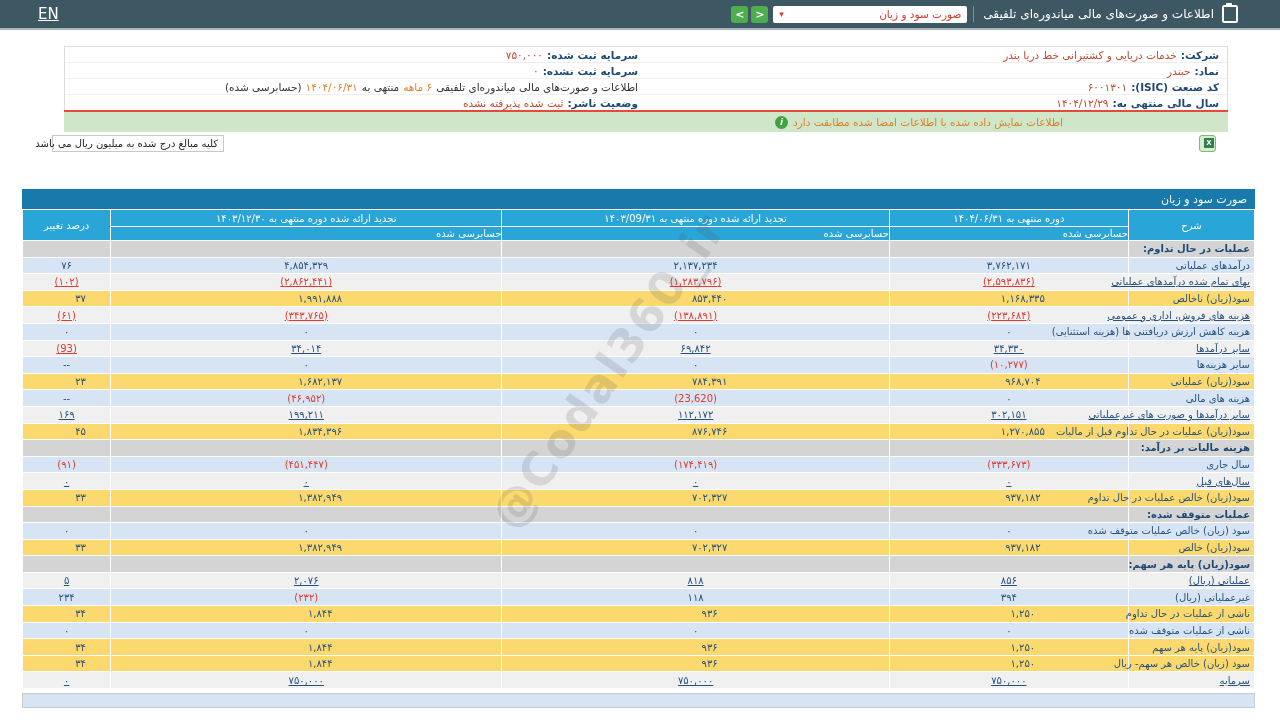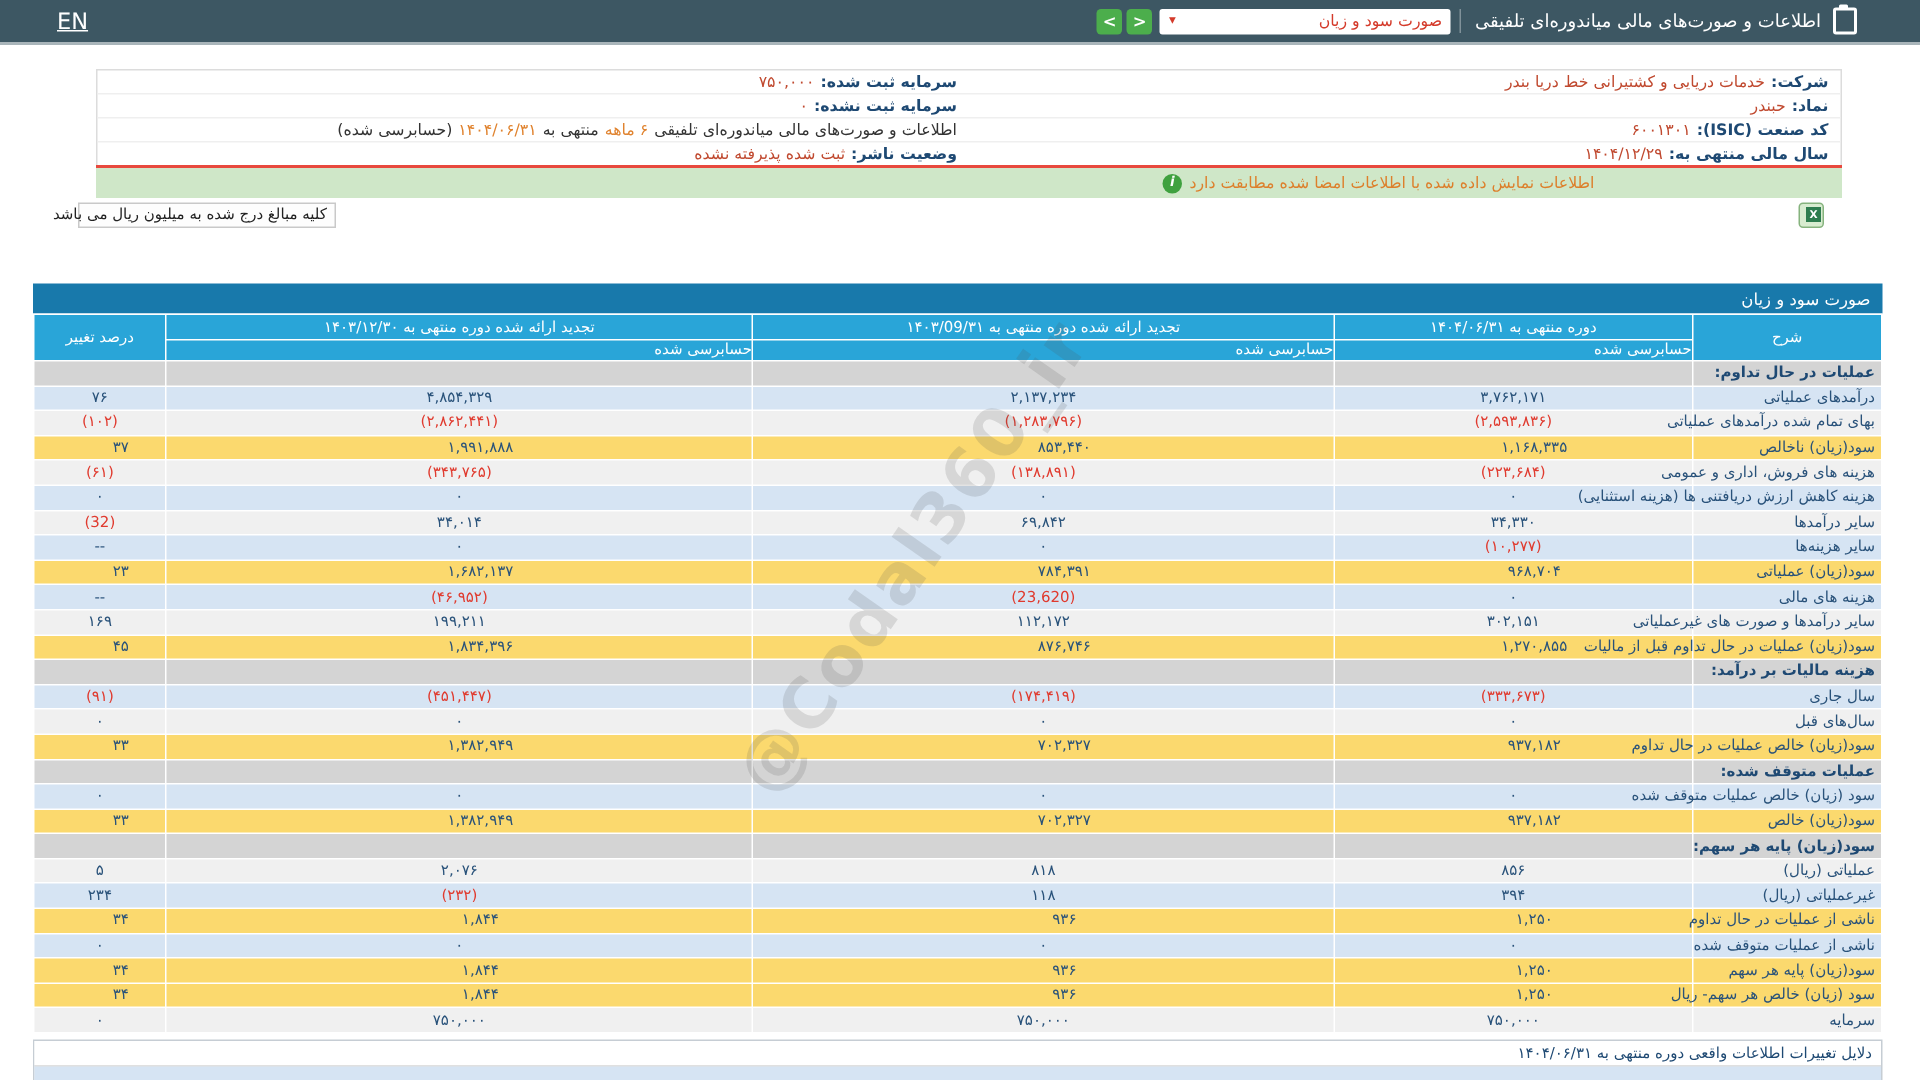--- a/index.html
+++ b/index.html
@@ -75,21 +75,21 @@
   table{width:100%;border-collapse:separate;border-spacing:1px;table-layout:fixed;background:#fff;}
   thead th{background:var(--table-header);color:#fff;font-weight:normal;font-size:10px;padding:0;}
   thead tr.h1 th{height:16px;}
   thead tr.h2 th{height:13px;text-align:right;}
   tbody td{height:15.6px;font-size:10px;padding:0;overflow:visible;}
   td.label{text-align:right;padding-right:4px;white-space:nowrap;color:var(--navy);margin-top:16px;}
   td.val{text-align:center;color:var(--navy);white-space:nowrap;}
   .neg{color:var(--negative) !important;}
   tr.section td{background:var(--section-gray);color:var(--label-navy);font-weight:bold;}
   tr.blue td{background:var(--row-blue);}
-  tr.gray td{background:var(--row-gray);}
+  tr.gray td{background:var(--row-gray);text-decoration:underline;}
   tr.highlight td{background:var(--row-yellow);padding-left:28px;}
   .watermark{
     position:absolute;left:400px;top:155px;transform:rotate(-55deg);font-size:46px;font-weight:bold;
     color:rgba(80,80,80,.16);letter-spacing:2px;direction:ltr;pointer-events:none;z-index:5;
   }
   
   .footer-table{margin:4px 25px 0 22px;border:1px solid #c6cdd4;}
   .footer-title{height:16px;background:#fff;color:var(--label-navy);font-size:10px;display:flex;align-items:center;padding-right:6px;}
   .footer-stub{height:12px;background:var(--row-blue);border-top:1px solid #e0e0e0;}
 </style>
@@ -237,21 +237,21 @@
           <td class="val">۰</td>
           <td class="val">۰</td>
           <td class="val">۰</td>
           <td class="val change">۰</td>
         </tr>
         <tr class="gray">
           <td class="label">سایر درآمدها</td>
           <td class="val">۳۴,۳۳۰</td>
           <td class="val">۶۹,۸۴۲</td>
           <td class="val">۳۴,۰۱۴</td>
-          <td class="val change neg">(32)</td>
+          <td class="val change neg">(93)</td>
         </tr>
         <tr class="blue">
           <td class="label">سایر هزینه‌ها</td>
           <td class="val neg">(۱۰,۲۷۷)</td>
           <td class="val">۰</td>
           <td class="val">۰</td>
           <td class="val change">--</td>
         </tr>
         <tr class="highlight">
           <td class="label">سود(زیان) عملیاتی</td>
@@ -384,15 +384,14 @@
           <td class="val">۷۵۰,۰۰۰</td>
           <td class="val">۷۵۰,۰۰۰</td>
           <td class="val">۷۵۰,۰۰۰</td>
           <td class="val change">۰</td>
         </tr>
       </tbody>
   </table>
 </div>
 
 <div class="footer-table">
-  <div class="footer-title">دلایل تغییرات اطلاعات واقعی دوره منتهی به ۱۴۰۴/۰۶/۳۱</div>
   <div class="footer-stub"></div>
 </div>
 
 </body></html>

